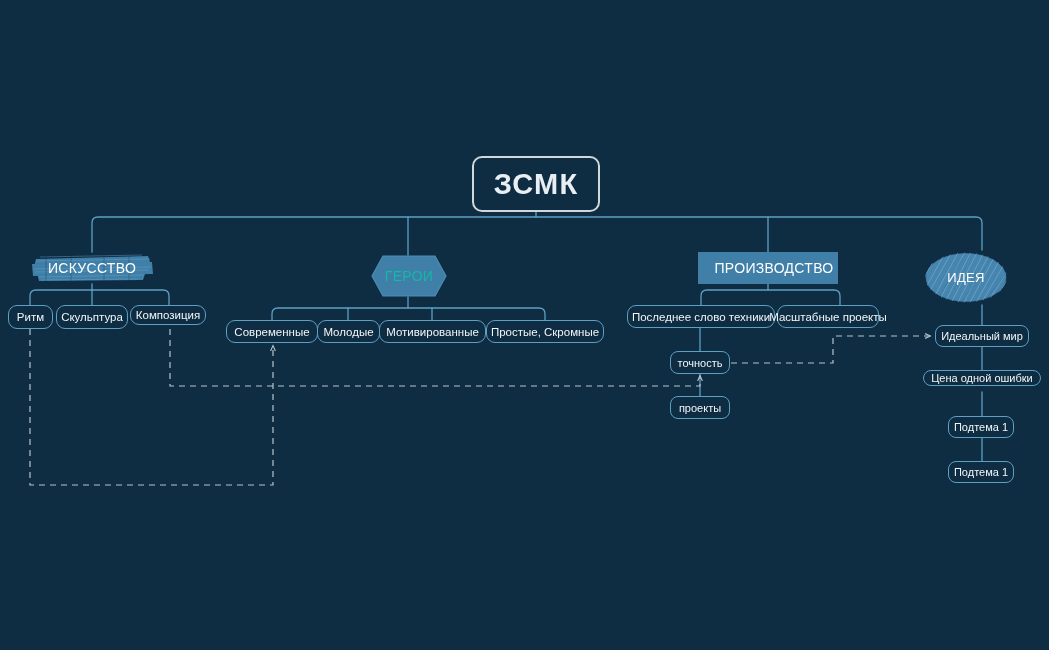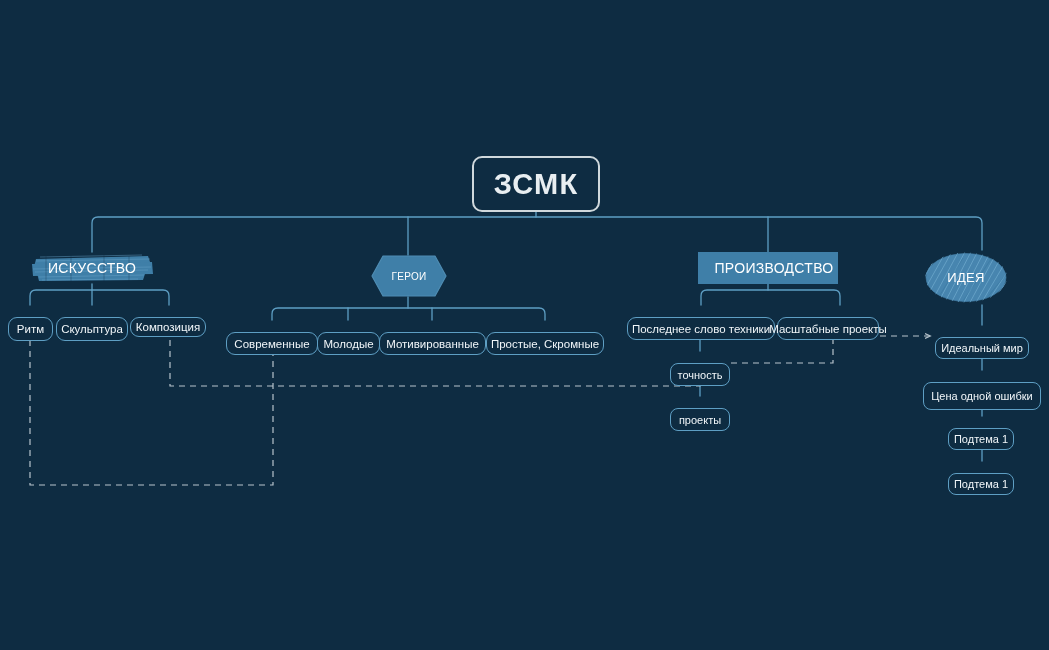--- a/index.html
+++ b/index.html
@@ -51,39 +51,38 @@
   }
 
   
   .node-box {
     border: 1.3px solid #5e9fc4;
     border-radius: 9px;
     background: #0e2c42;
     font-size: 11.5px;
     color: #f1f6f9;
     padding: 0 1px;
-    margin-top: 12px;
   }
   .node-box.small {
     font-size: 11px;
     border-radius: 8px;
   }
 
   
   .node-rect-fill {
     background: #3f7fa8;
     font-size: 14px;
     color: #ffffff;
     letter-spacing: 0.3px;
   }
 
   
   .node-hex {
-    font-size: 10px;
-    color: #ffffff;
+    font-size: 14px;
+    color: #14b8a6;
     letter-spacing: 0.3px;
     background: transparent;
   }
   .node-hex .hexbg {
     position: absolute;
     left: 0; top: 0;
     width: 100%;
     height: 100%;
   }
   .node-hex .hexlabel {
@@ -285,21 +284,21 @@
           <path d="M54,60 L88,18"></path>
       </g>
       <ellipse cx="43" cy="27.5" rx="40" ry="24" fill="none" stroke="#4785af" stroke-width="1" opacity="0.6"></ellipse>
     </svg>
     <span class="scribblelabel">ИДЕЯ</span>
   </div>
 
   <div class="node node-box small" style="left:935px; top:325px; width:94px; height:22px;">
     <span>Идеальный мир</span>
   </div>
-  <div class="node node-box small" style="left:923px; top:370px; width:118px; height:28px;">
+  <div class="node node-box small" style="left:923px; top:370px; width:118px; height:16px;">
     <span>Цена одной ошибки</span>
   </div>
   <div class="node node-box small" style="left:948px; top:416px; width:66px; height:22px;">
     <span>Подтема 1</span>
   </div>
   <div class="node node-box small" style="left:948px; top:461px; width:66px; height:22px;">
     <span>Подтема 1</span>
   </div>
 
 </div>

